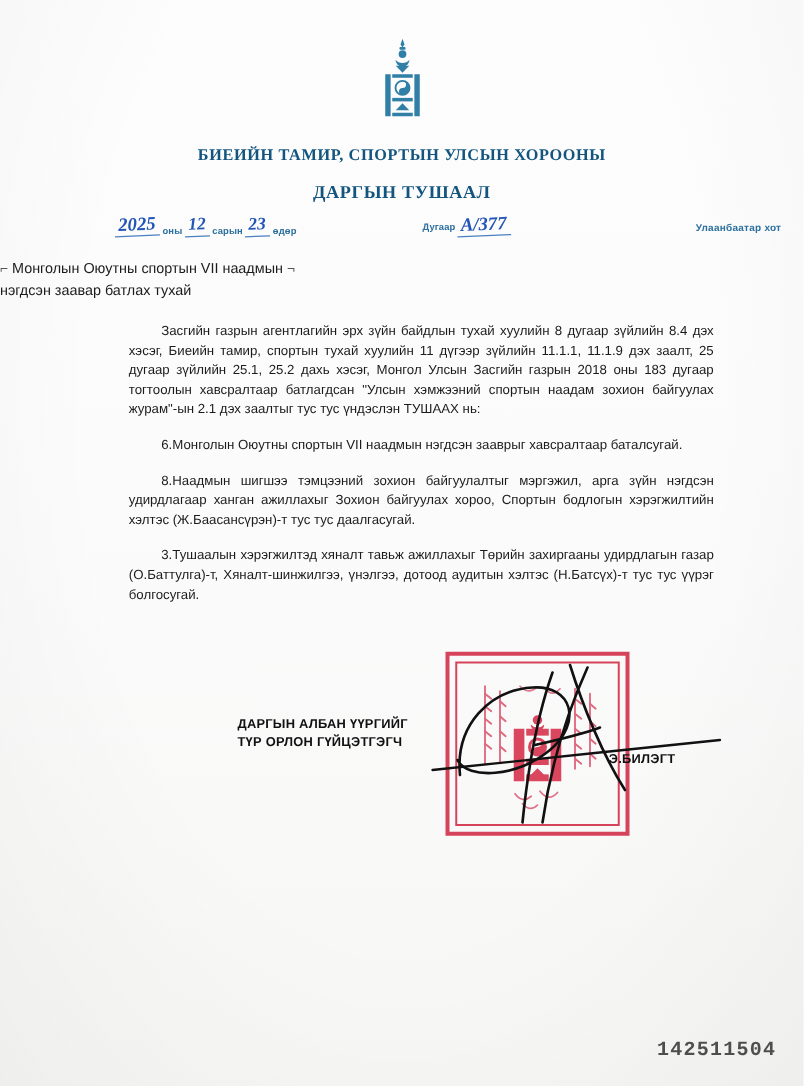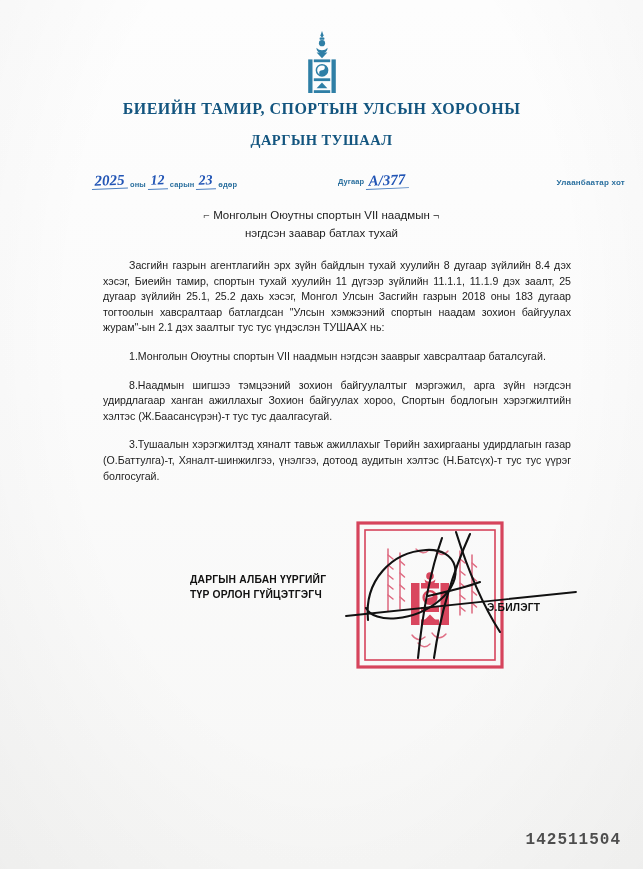--- a/index.html
+++ b/index.html
@@ -37,23 +37,23 @@
   }
   .hdr-agency{
     font-family:"Liberation Serif", serif;
     font-size:10.5px;letter-spacing:.85px;
     color:#3a7fa8;
     white-space:nowrap;
   }
   .hdr-main{
     font-family:"Liberation Serif", serif;
     font-weight:bold;
-    font-size:16px;letter-spacing:.5px;
+    font-size:13px;letter-spacing:.5px;
     color:#13557f;
-    margin-top:0;
+    margin-top:16px;
     white-space:nowrap;
   }
   .hdr-sub{
     font-family:"Liberation Serif", serif;
     font-weight:bold;
     font-size:14.5px;letter-spacing:.5px;
     color:#13557f;
     margin-top:14px;
   }
 
@@ -94,21 +94,21 @@
   .hw.small{font-size:14px;}
   .lbl{
     font-size:7.5px;font-weight:bold;color:#2a6f9e;
     padding:0 2px 1px 2px;
     letter-spacing:.1px;
   }
 
   
   .subject{
     position:absolute;top:206px;left:0;right:0;
-    text-align:center;
+    text-align:left;
     font-size:11.5px;
     line-height:18px;
     color:#1c1c1c;
   }
   .subject .brk{
     color:#555;font-size:11px;
     display:inline-block;
     vertical-align:top;
   }
   .subject-l1{display:inline-block;}
@@ -227,21 +227,21 @@
 
   <div class="subject">
     <span class="brk">⌐</span>
     <span class="subject-l1">Монголын Оюутны спортын VII наадмын</span>
     <span class="brk">¬</span>
     <span class="subject-l2">нэгдсэн заавар батлах тухай</span>
   </div>
 
   <div class="body-text">
     <p class="para">Засгийн газрын агентлагийн эрх зүйн байдлын тухай хуулийн 8 дугаар зүйлийн 8.4 дэх хэсэг, Биеийн тамир, спортын тухай хуулийн 11 дүгээр зүйлийн 11.1.1, 11.1.9 дэх  заалт, 25 дугаар зүйлийн 25.1, 25.2 дахь хэсэг, Монгол Улсын Засгийн газрын 2018 оны 183 дугаар тогтоолын хавсралтаар батлагдсан "Улсын хэмжээний спортын наадам зохион байгуулах журам"-ын 2.1 дэх заалтыг тус тус үндэслэн ТУШААХ нь:</p>
-    <p class="para">1.Монголын Оюутны спортын VII наадмын нэгдсэн зааврыг хавсралтаар баталсугай.</p>
+    <p class="para">6.Монголын Оюутны спортын VII наадмын нэгдсэн зааврыг хавсралтаар баталсугай.</p>
     <p class="para">8.Наадмын шигшээ тэмцээний зохион байгуулалтыг мэргэжил, арга зүйн нэгдсэн удирдлагаар ханган ажиллахыг Зохион байгуулах хороо, Спортын бодлогын хэрэгжилтийн хэлтэс (Ж.Баасансүрэн)-т тус тус даалгасугай.</p>
     <p class="para last">3.Тушаалын хэрэгжилтэд хяналт тавьж ажиллахыг Төрийн захиргааны удирдлагын газар (О.Баттулга)-т, Хяналт-шинжилгээ, үнэлгээ, дотоод аудитын хэлтэс (Н.Батсүх)-т тус тус үүрэг болгосугай.</p>
   </div>
 
   <div class="stamp">
     <svg width="152" height="152" viewBox="0 0 152 152">
       <g stroke="#d6445c" fill="none">
         <rect x="4" y="4" width="144" height="144" stroke-width="3.2"></rect>
         <rect x="11" y="11" width="130" height="130" stroke-width="1.6"></rect>
       </g>

